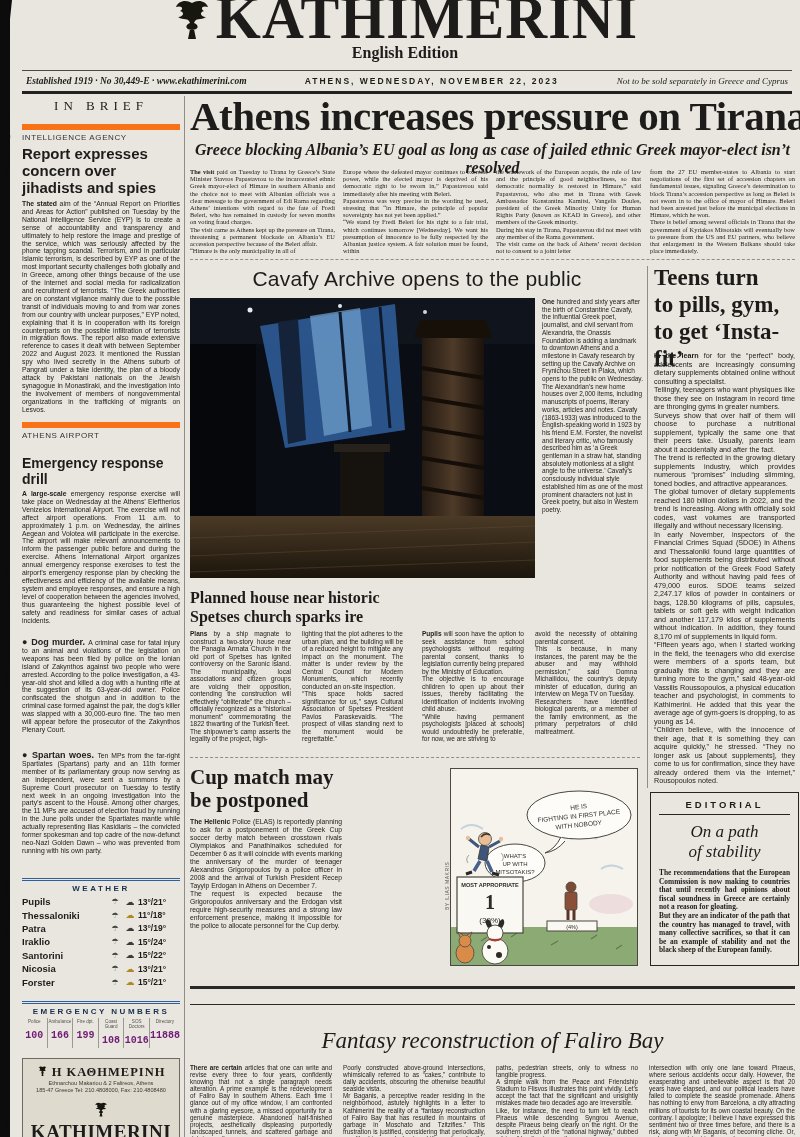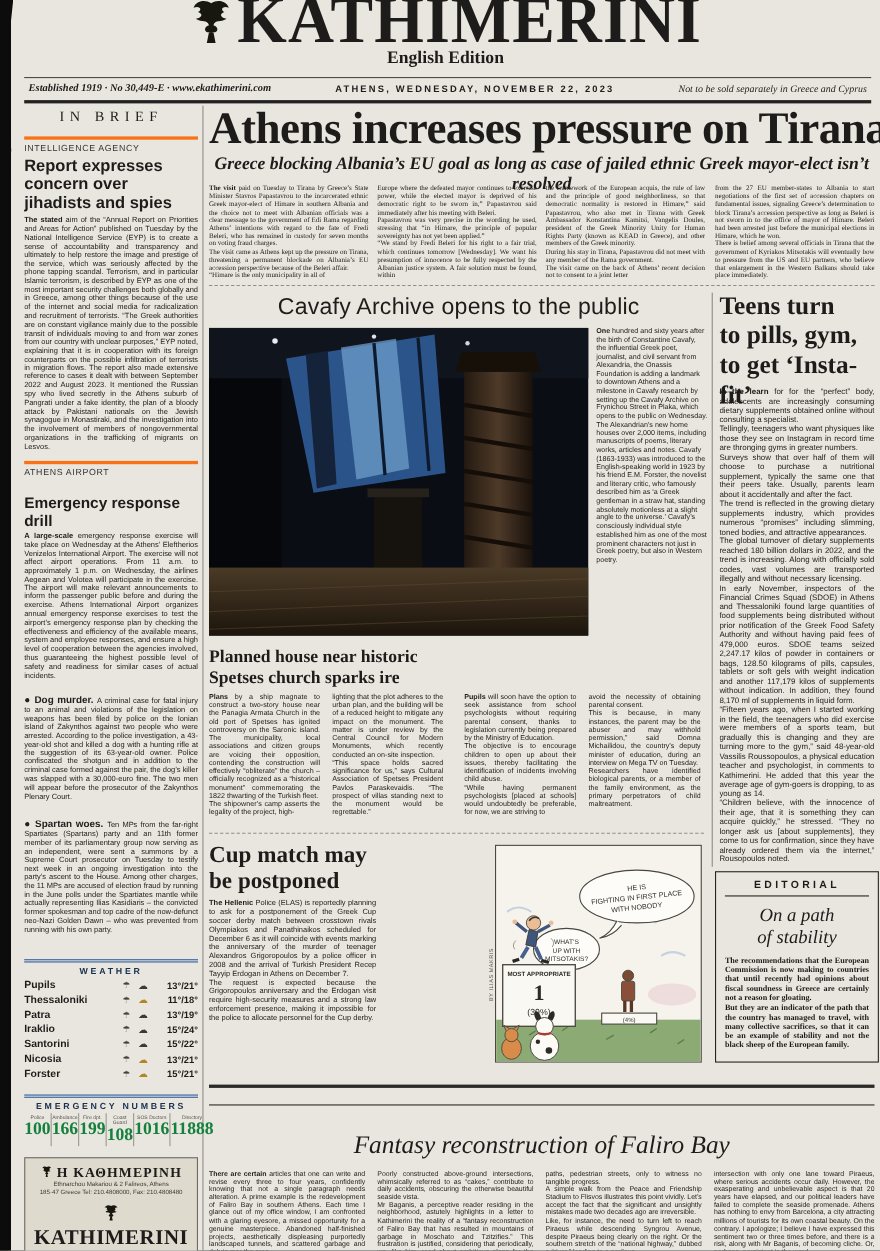--- a/index.html
+++ b/index.html
@@ -20,40 +20,40 @@
   #edition{left:0;right:0;top:44px;text-align:center;font-size:16px;font-weight:700}
   #dateline{left:12px;right:8px;top:70px;border-top:1px solid #4a4a46;border-bottom:3px solid #222;height:20px;
             display:flex;align-items:center;justify-content:space-between;padding:0 4px}
   #dateline .est{font-size:9.5px;font-style:italic;font-weight:700}
   #dateline .date{font-family:"Liberation Sans",sans-serif;font-size:8.5px;font-weight:700;letter-spacing:2px}
   #dateline .note{font-size:9px;font-style:italic}
 
   
   #leftcol{left:12px;top:98px;width:158px}
   .inbrief{font-size:13px;letter-spacing:5px;text-align:center;font-weight:400}
-  .kicker{font-family:"Liberation Sans",sans-serif;font-size:8px;letter-spacing:.6px;border-top:3px solid #f97316;
+  .kicker{font-family:"Liberation Sans",sans-serif;font-size:8px;letter-spacing:.6px;border-top:6px solid #f97316;
           padding-top:3px;margin-top:10px;color:#333}
   .bh{font-family:"Liberation Sans",sans-serif;font-weight:700;font-size:15px;line-height:17px;margin:3px 0 4px}
   .bh2{font-family:"Liberation Sans",sans-serif;font-weight:700;font-size:14px;line-height:16px;margin:15px 0 3px}
   .bb{font-size:6.8px;line-height:7.9px;color:#22211f}
   .bullet-lead{font-weight:700;font-size:9px}
   .wx-rule{border-top:3px double #2d5f9e;margin-top:10px}
   .wx-title{font-family:"Liberation Sans",sans-serif;font-size:8px;font-weight:700;letter-spacing:2.5px;
             text-align:center;color:#16304f;margin:3px 0 2px}
   .wrow{display:flex;align-items:center;height:13.4px}
   .wcity{flex:1;font-family:"Liberation Sans",sans-serif;font-weight:700;font-size:9.5px}
   .wi1{width:14px;text-align:center;font-size:8px;color:#44423e}
   .wi2{width:16px;text-align:center;font-size:9px}
-  .wtemp{width:42px;text-align:right;font-family:"Liberation Sans",sans-serif;font-weight:700;font-size:8.5px}
+  .wtemp{width:42px;text-align:left;font-family:"Liberation Sans",sans-serif;font-weight:700;font-size:8.5px}
   .em-wrap{margin-top:12px}
   .em-cells{display:flex;margin-top:2px}
   .em-cell{flex:1;text-align:center;border-left:1px solid #9a9890;padding:1px 0}
   .em-cell:first-child{border-left:none}
   .em-label{font-family:"Liberation Sans",sans-serif;font-size:4.6px;color:#55534e;display:block}
-  .em-num{font-family:Liberation Serif, serif;font-weight:700;font-size:16px;color:#15803d}
+  .em-num{font-family:Liberation Mono, monospace;font-weight:700;font-size:10px;color:#701a75}
   #imprint{margin-top:10px;border:1px solid #6d6a62;background:#dedacd;text-align:center;padding:6px 4px}
   #imprint .gk{font-size:12.5px;font-weight:700;letter-spacing:1px}
   #imprint .addr{font-family:"Liberation Sans",sans-serif;font-size:5.6px;color:#3c3a35;line-height:7px}
   #imprint .en{font-size:19px;font-weight:700;letter-spacing:.5px;margin-top:5px}
   #imprint .ed{font-size:9px;font-weight:700}
   #imprint .editor{font-size:10.5px;margin-top:4px}
   #imprint .editor i{font-style:italic}
 
   
   .headline-xl{font-size:41px;font-weight:700;letter-spacing:-.5px;text-align:center;white-space:nowrap}

